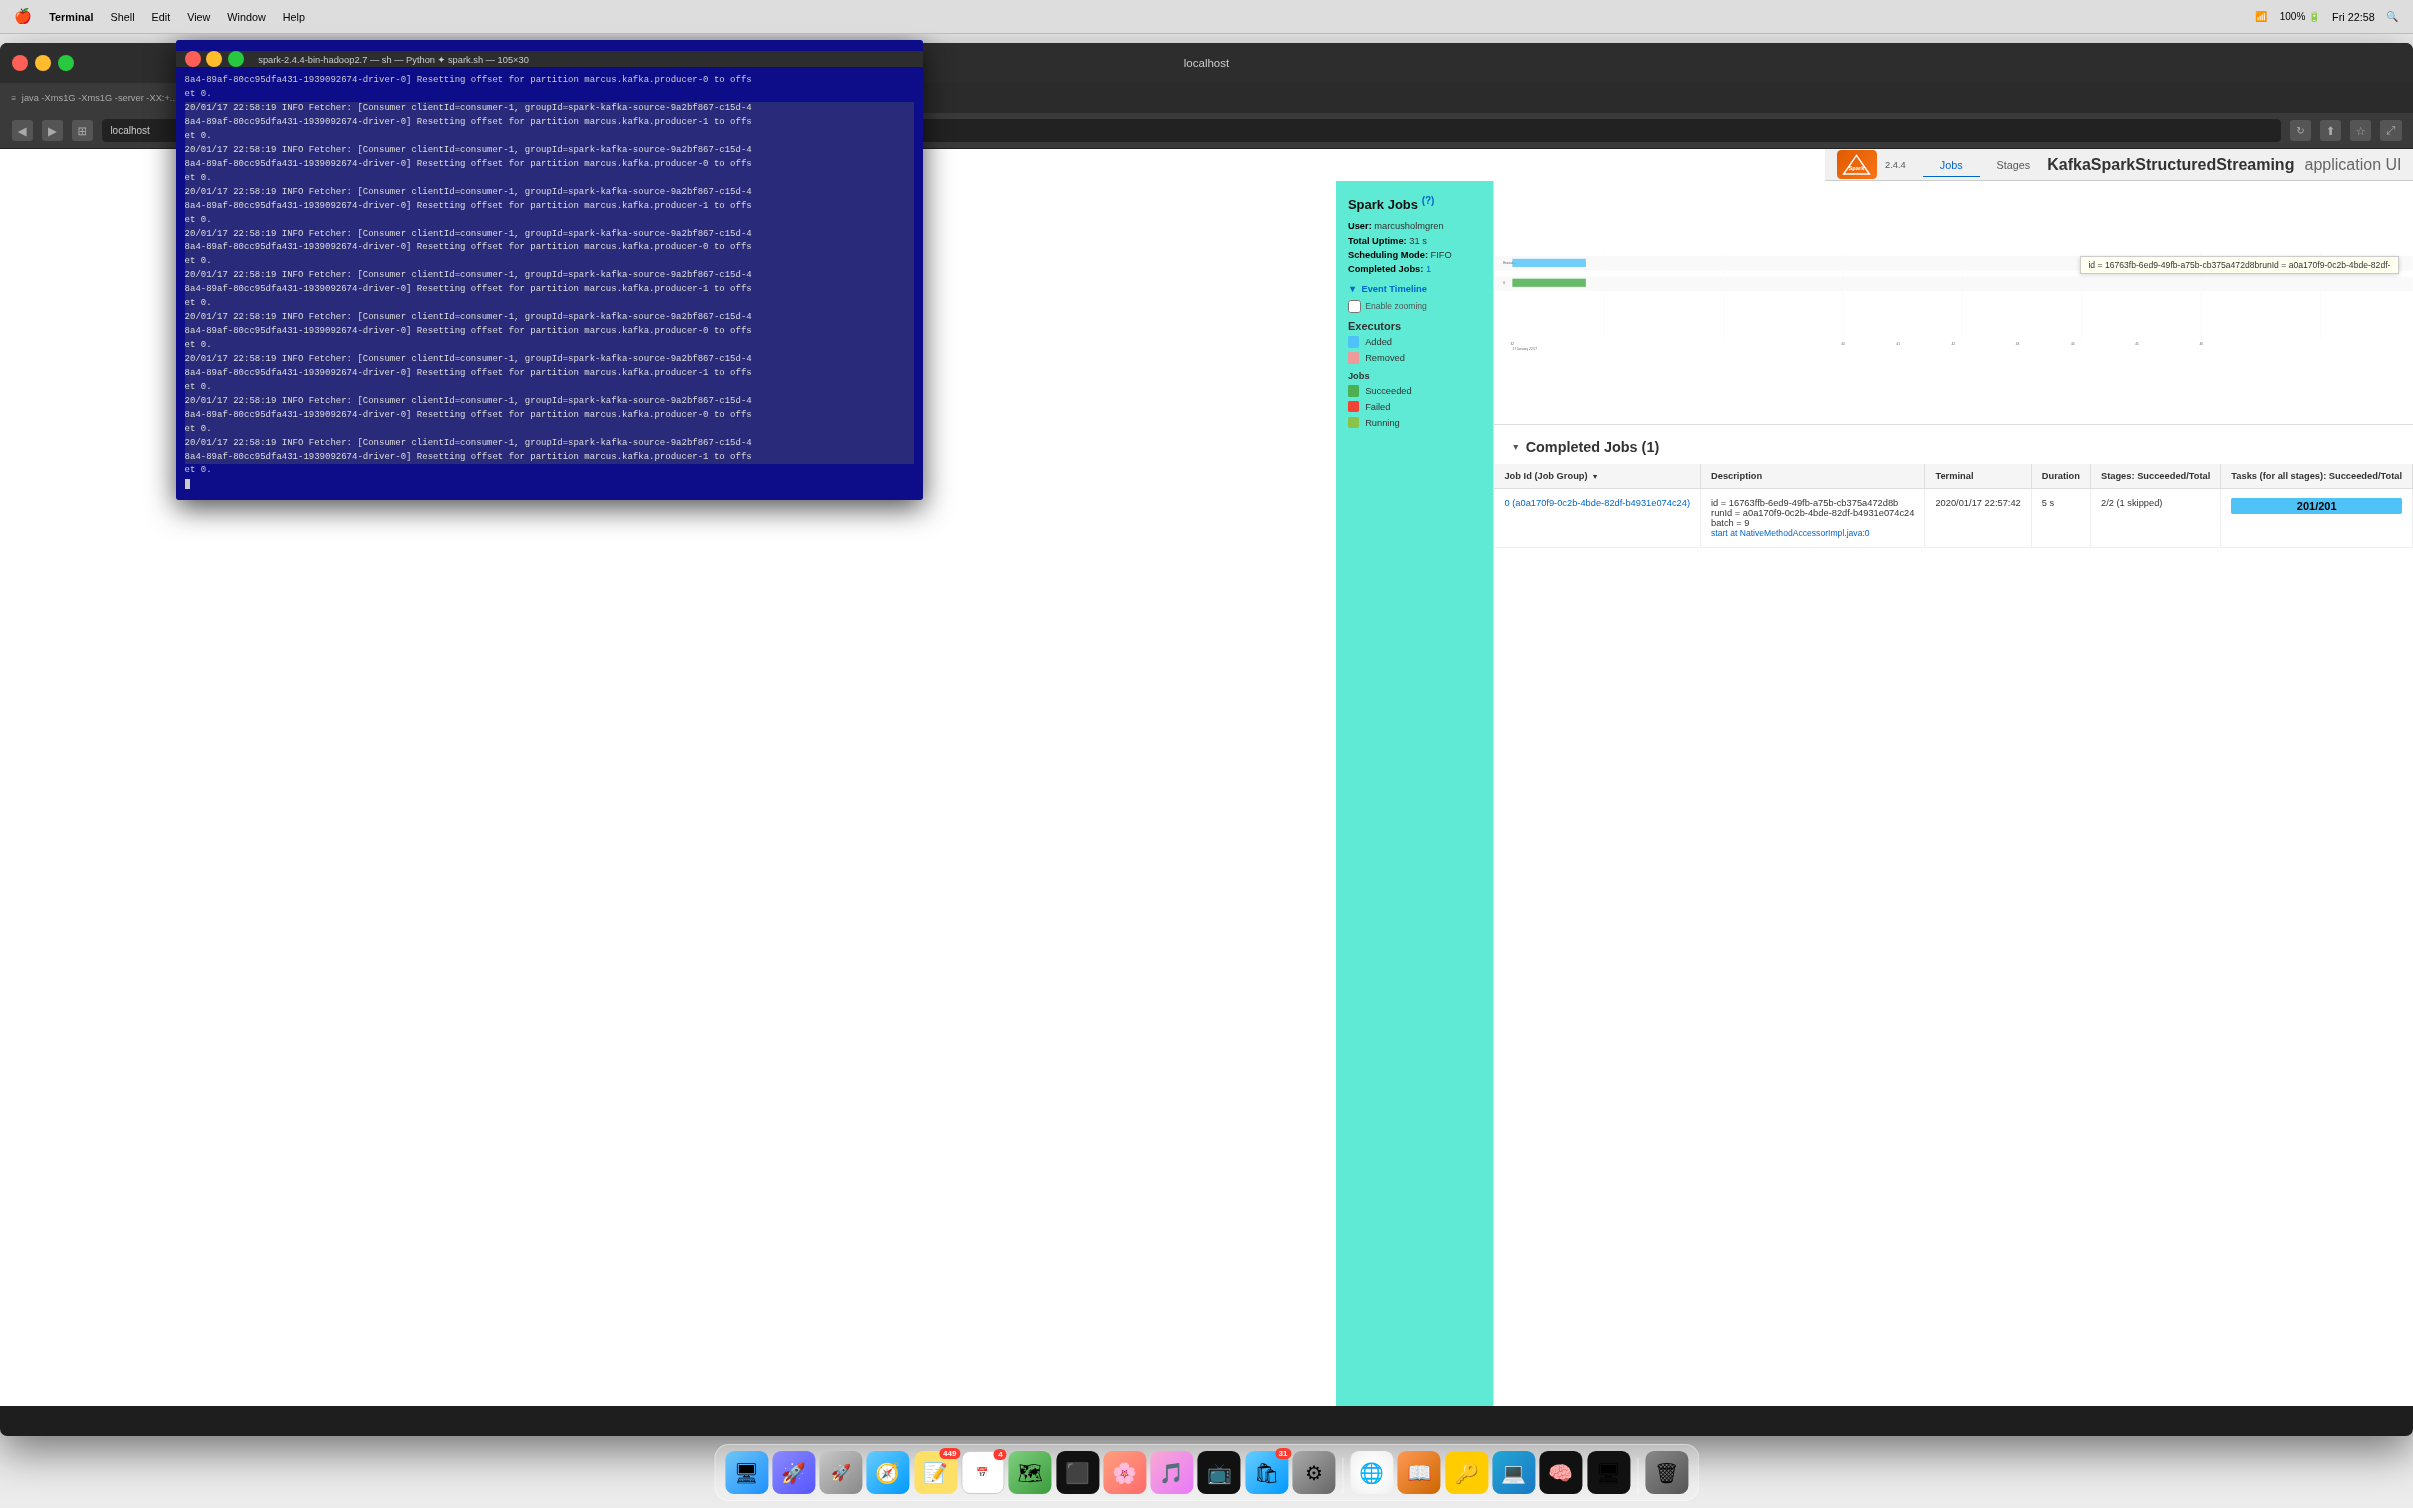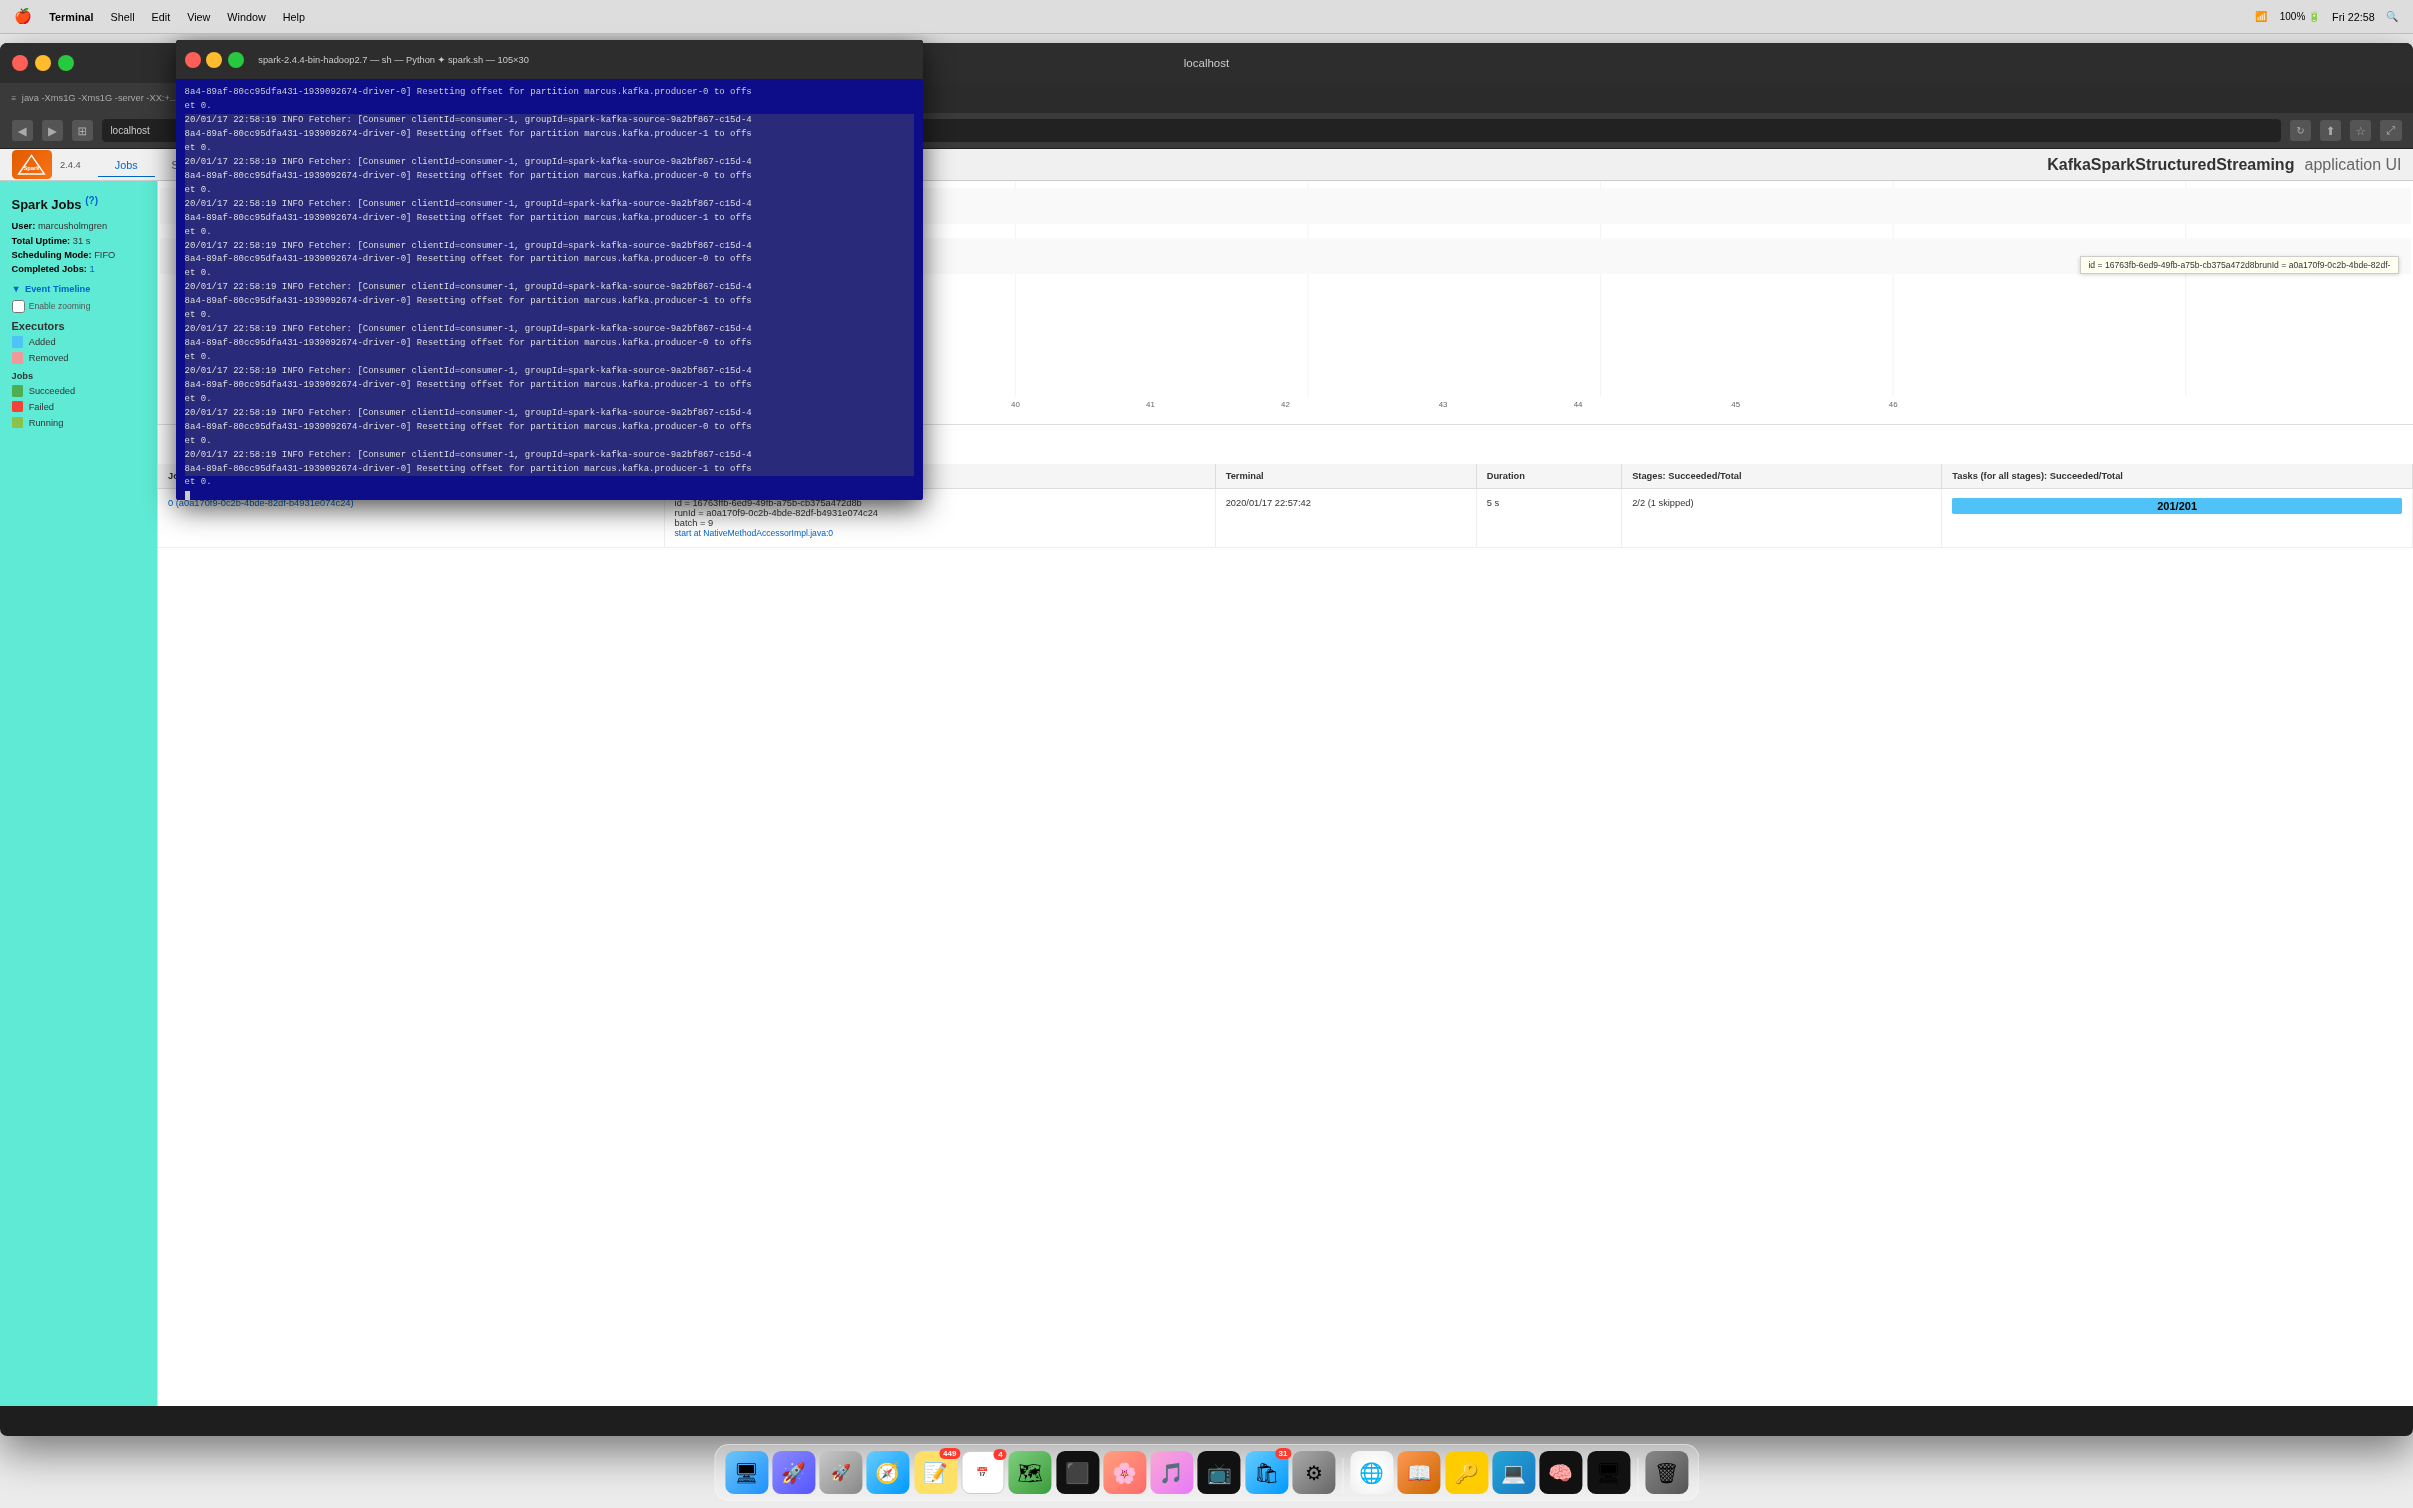--- a/index.html
+++ b/index.html
@@ -329,25 +329,26 @@
       width: 747px;
       height: 460px;
       background: #0d0d8a;
       z-index: 500;
       border-radius: 2.9px;
       box-shadow: 0 7.2px 29px rgba(0,0,0,0.7);
       overflow: hidden;
     }
     .terminal-titlebar {
       background: #2d2d2d;
-      height: 39px;
+      height: 16px;
       display: flex;
       align-items: center;
       padding: 0 8.6px;
       gap: 5.7px;
+      margin-top: 11px;
     }
     .terminal-content {
       padding: 7.2px 8.6px;
       font-family: 'Menlo', 'Monaco', 'Courier New', monospace;
       font-size: 9px;
       color: #ccc;
       background: #0d0d8a;
       height: calc(100% - 29px);
       overflow: hidden;
       line-height: 1.55;
@@ -502,21 +503,21 @@
     <div class="nav-btn">◀</div>
     <div class="nav-btn">▶</div>
     <div class="nav-btn">⊞</div>
     <div class="url-bar">localhost</div>
     <div class="refresh-btn">↻</div>
     <div class="nav-btn">⬆</div>
     <div class="nav-btn">☆</div>
     <div class="nav-btn">⤢</div>
   </div>
 
-  <div style="background:#fff; height:calc(100% - 136px); overflow:hidden; display:flex; flex-direction:column;">
+  <div style="background:#fff; height:calc(100% - 136px); overflow:hidden; display:flex; flex-direction:column;align-items:flex-end;">
 
     <div class="inner-page-tabs-bar">
 
       <div style="display:flex; align-items:center; gap:8.6px; margin-right:17px;">
         <div class="spark-logo">
           <svg width="29" height="21.5" viewBox="0 0 40 30" style="font-size:10px">
             <polygon points="20,2 38,28 2,28" fill="none" stroke="#fff" stroke-width="2"></polygon>
             <text x="20" y="22" font-size="8" fill="#fff" text-anchor="middle" font-weight="bold">Spark</text>
           </svg>
         </div>

